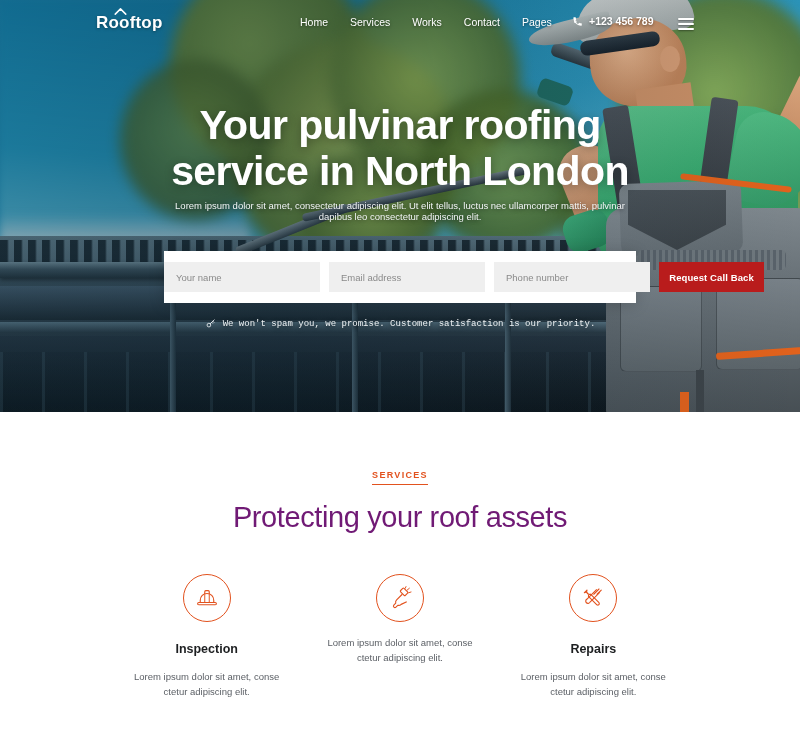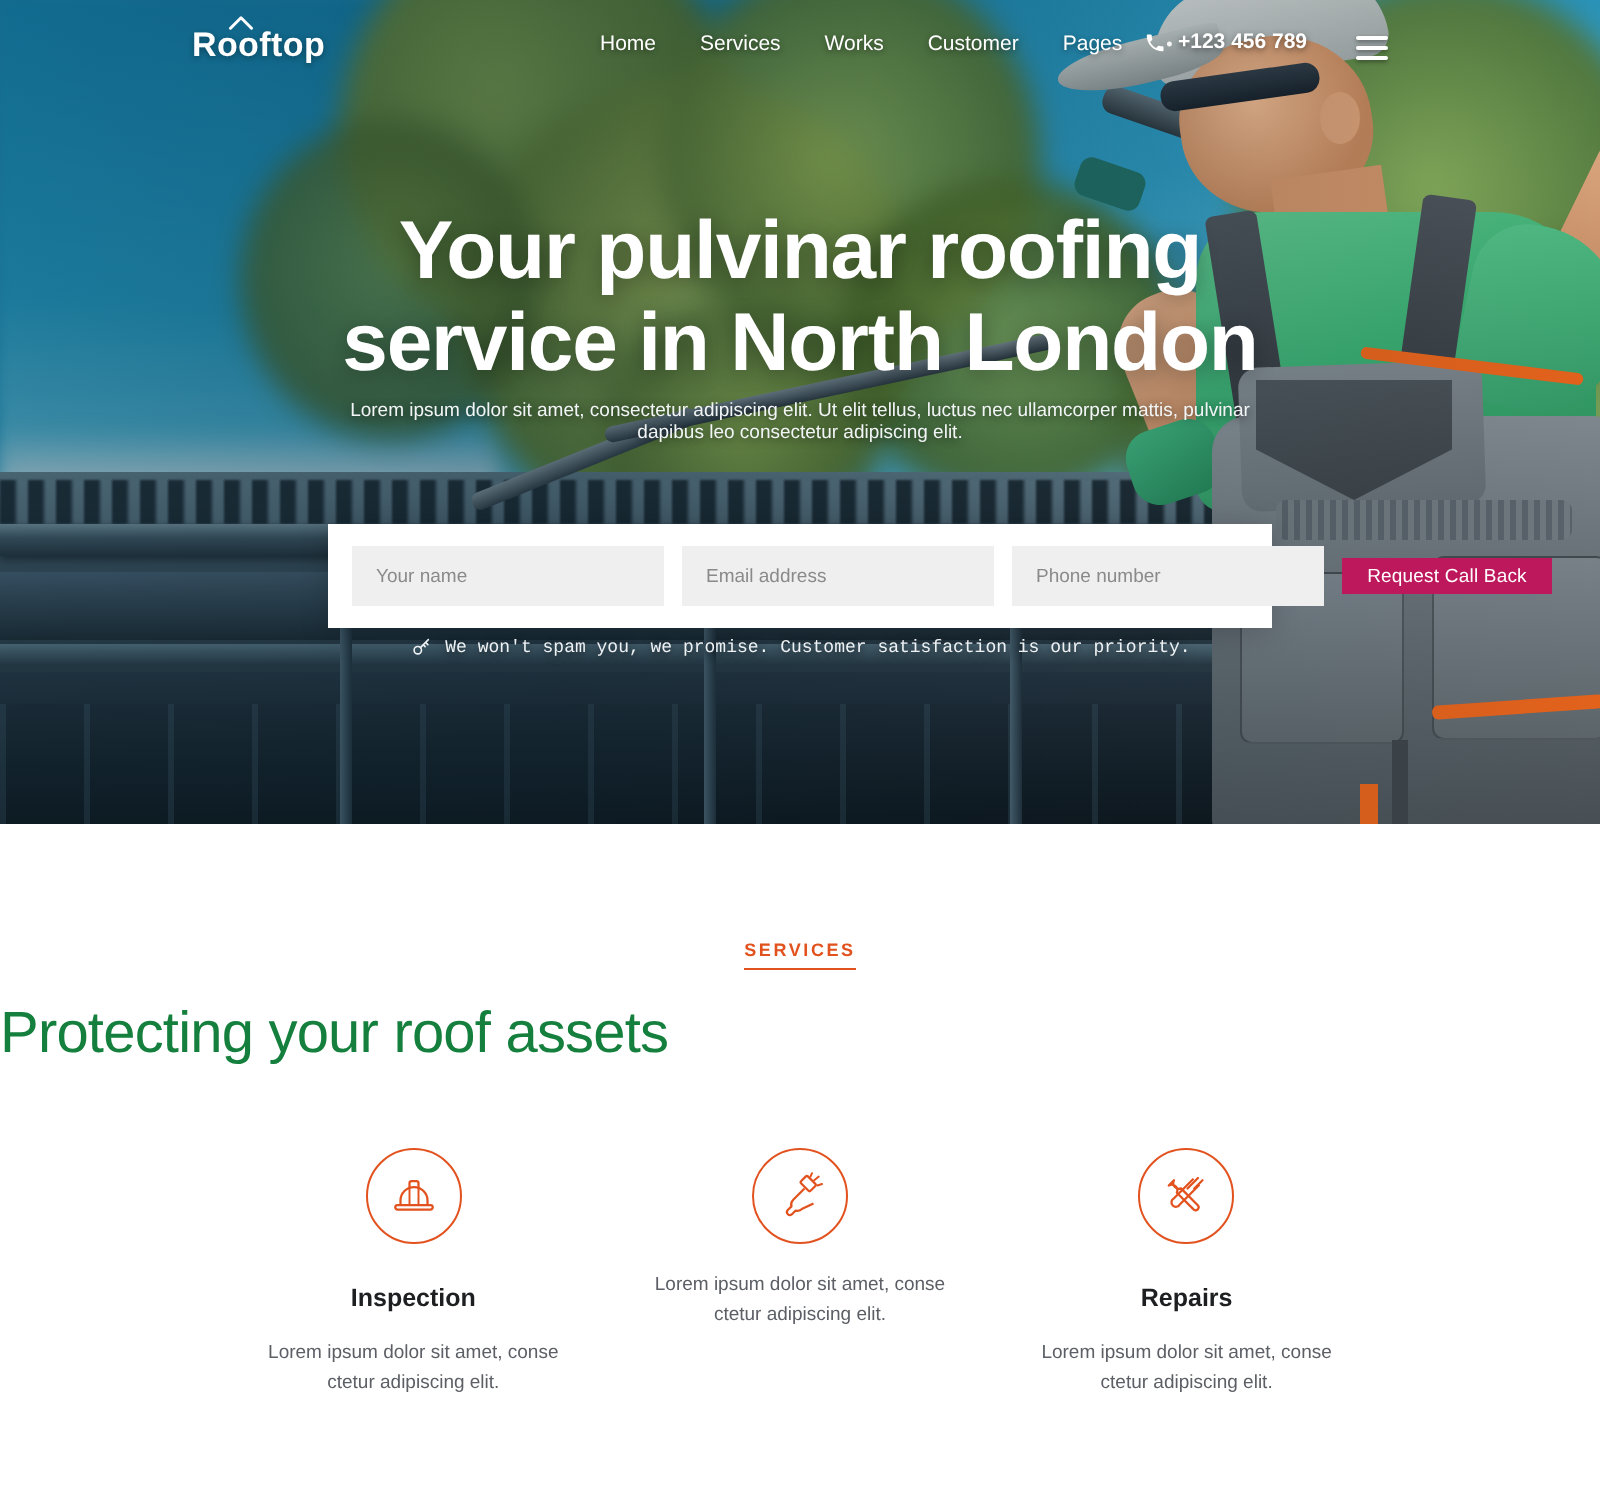--- a/index.html
+++ b/index.html
@@ -264,36 +264,36 @@
     text-shadow:0 2px 10px rgba(0,0,0,.30);
   }
   .hero-sub {
     position:absolute; left:170px; top:200px; width:460px;
     text-align:center; color:#f2f5f6;
     font-size:9.5px; line-height:11px;
     text-shadow:0 1px 4px rgba(0,0,0,.5);
   }
 
   .form-card {
-    position:absolute; left:164px; top:262px; width:472px; height:52px;
+    position:absolute; left:164px; top:251px; width:472px; height:52px;
     background:#fff; display:flex; align-items:center;
-    padding:0 12px; gap:9px;
+    padding:0 0; gap:9px;
     box-shadow:0 2px 14px rgba(0,0,0,.18);
   }
   .form-card input {
     flex:1 1 0; height:30px; border:none; outline:none;
     background:#efefef; padding:0 12px;
     font-family:"Liberation Sans", sans-serif; font-size:9.5px; color:#4a4a4a;
   }
   .form-card input::placeholder { color:#8a8a8a; }
   .cta-btn {
-    flex:0 0 105px; height:18px; border:none; cursor:pointer;
-    background:#be185d; color:#fff;
+    flex:0 0 105px; height:30px; border:none; cursor:pointer;
+    background:#b91c1c; color:#fff;
     font-family:"Liberation Sans", sans-serif;
-    font-size:9.5px; font-weight:normal; letter-spacing:.1px;
+    font-size:9.5px; font-weight:bold; letter-spacing:.1px;
   }
 
   .promise {
     position:absolute; left:0; top:318px; width:800px;
     display:flex; align-items:center; justify-content:center; gap:7px;
     color:#eef2f4; font-size:9px;
     text-shadow:0 1px 4px rgba(0,0,0,.6);
     font-family:Liberation Mono, monospace;
   }
 
@@ -301,21 +301,21 @@
   .services { position:relative; width:800px; background:#fff; padding-top:58px; }
   .eyebrow {
     text-align:center; color:#e2521e; font-size:9px; font-weight:bold;
     letter-spacing:1.3px;
   }
   .eyebrow span {
     display:inline-block; padding-bottom:4px;
     border-bottom:1px solid #e2521e;
   }
   .sec-title {
-    margin-top:16px; text-align:left; color:#15803d;
+    margin-top:16px; text-align:center; color:#701a75;
     font-size:29px; font-weight:normal; letter-spacing:-.4px;
   }
   .sec-desc {
     margin:16px auto 0; width:470px; text-align:center;
     color:#5c6066; font-size:9.5px; line-height:16px;
   }
   .grid {
     margin-top:40px; display:grid;
     grid-template-columns:repeat(3,1fr);
     row-gap:24px; padding:0 110px;
@@ -405,21 +405,21 @@
       <span>Rooftop</span>
       <svg class="roofmark" viewBox="0 0 14 8">
         <path d="M1 7 L7 1 L13 7" fill="none" stroke="#fff" stroke-width="1.7" stroke-linecap="round" stroke-linejoin="round"></path>
       </svg>
     </div>
 
     <nav class="nav">
       <a href="#">Home</a>
       <a href="#">Services</a>
       <a href="#">Works</a>
-      <a href="#">Customer</a>
+      <a href="#">Contact</a>
       <a href="#"><span>Pages</span></a>
       <span class="dot-sep">•</span>
     </nav>
 
     <div class="phone">
       <svg width="11" height="11" viewBox="0 0 24 24">
         <path d="M6.6 10.8c1.4 2.8 3.8 5.1 6.6 6.6l2.2-2.2c.3-.3.7-.4 1.1-.2 1.2.4 2.5.6 3.8.6.6 0 1 .4 1 1V20c0 .6-.4 1-1 1C10.7 21 3 13.3 3 3.7c0-.6.4-1 1-1h3.4c.6 0 1 .4 1 1 0 1.3.2 2.6.6 3.8.1.4 0 .8-.2 1.1L6.6 10.8z" fill="#fff"></path>
       </svg>
       <span>+123 456 789</span>
     </div>

